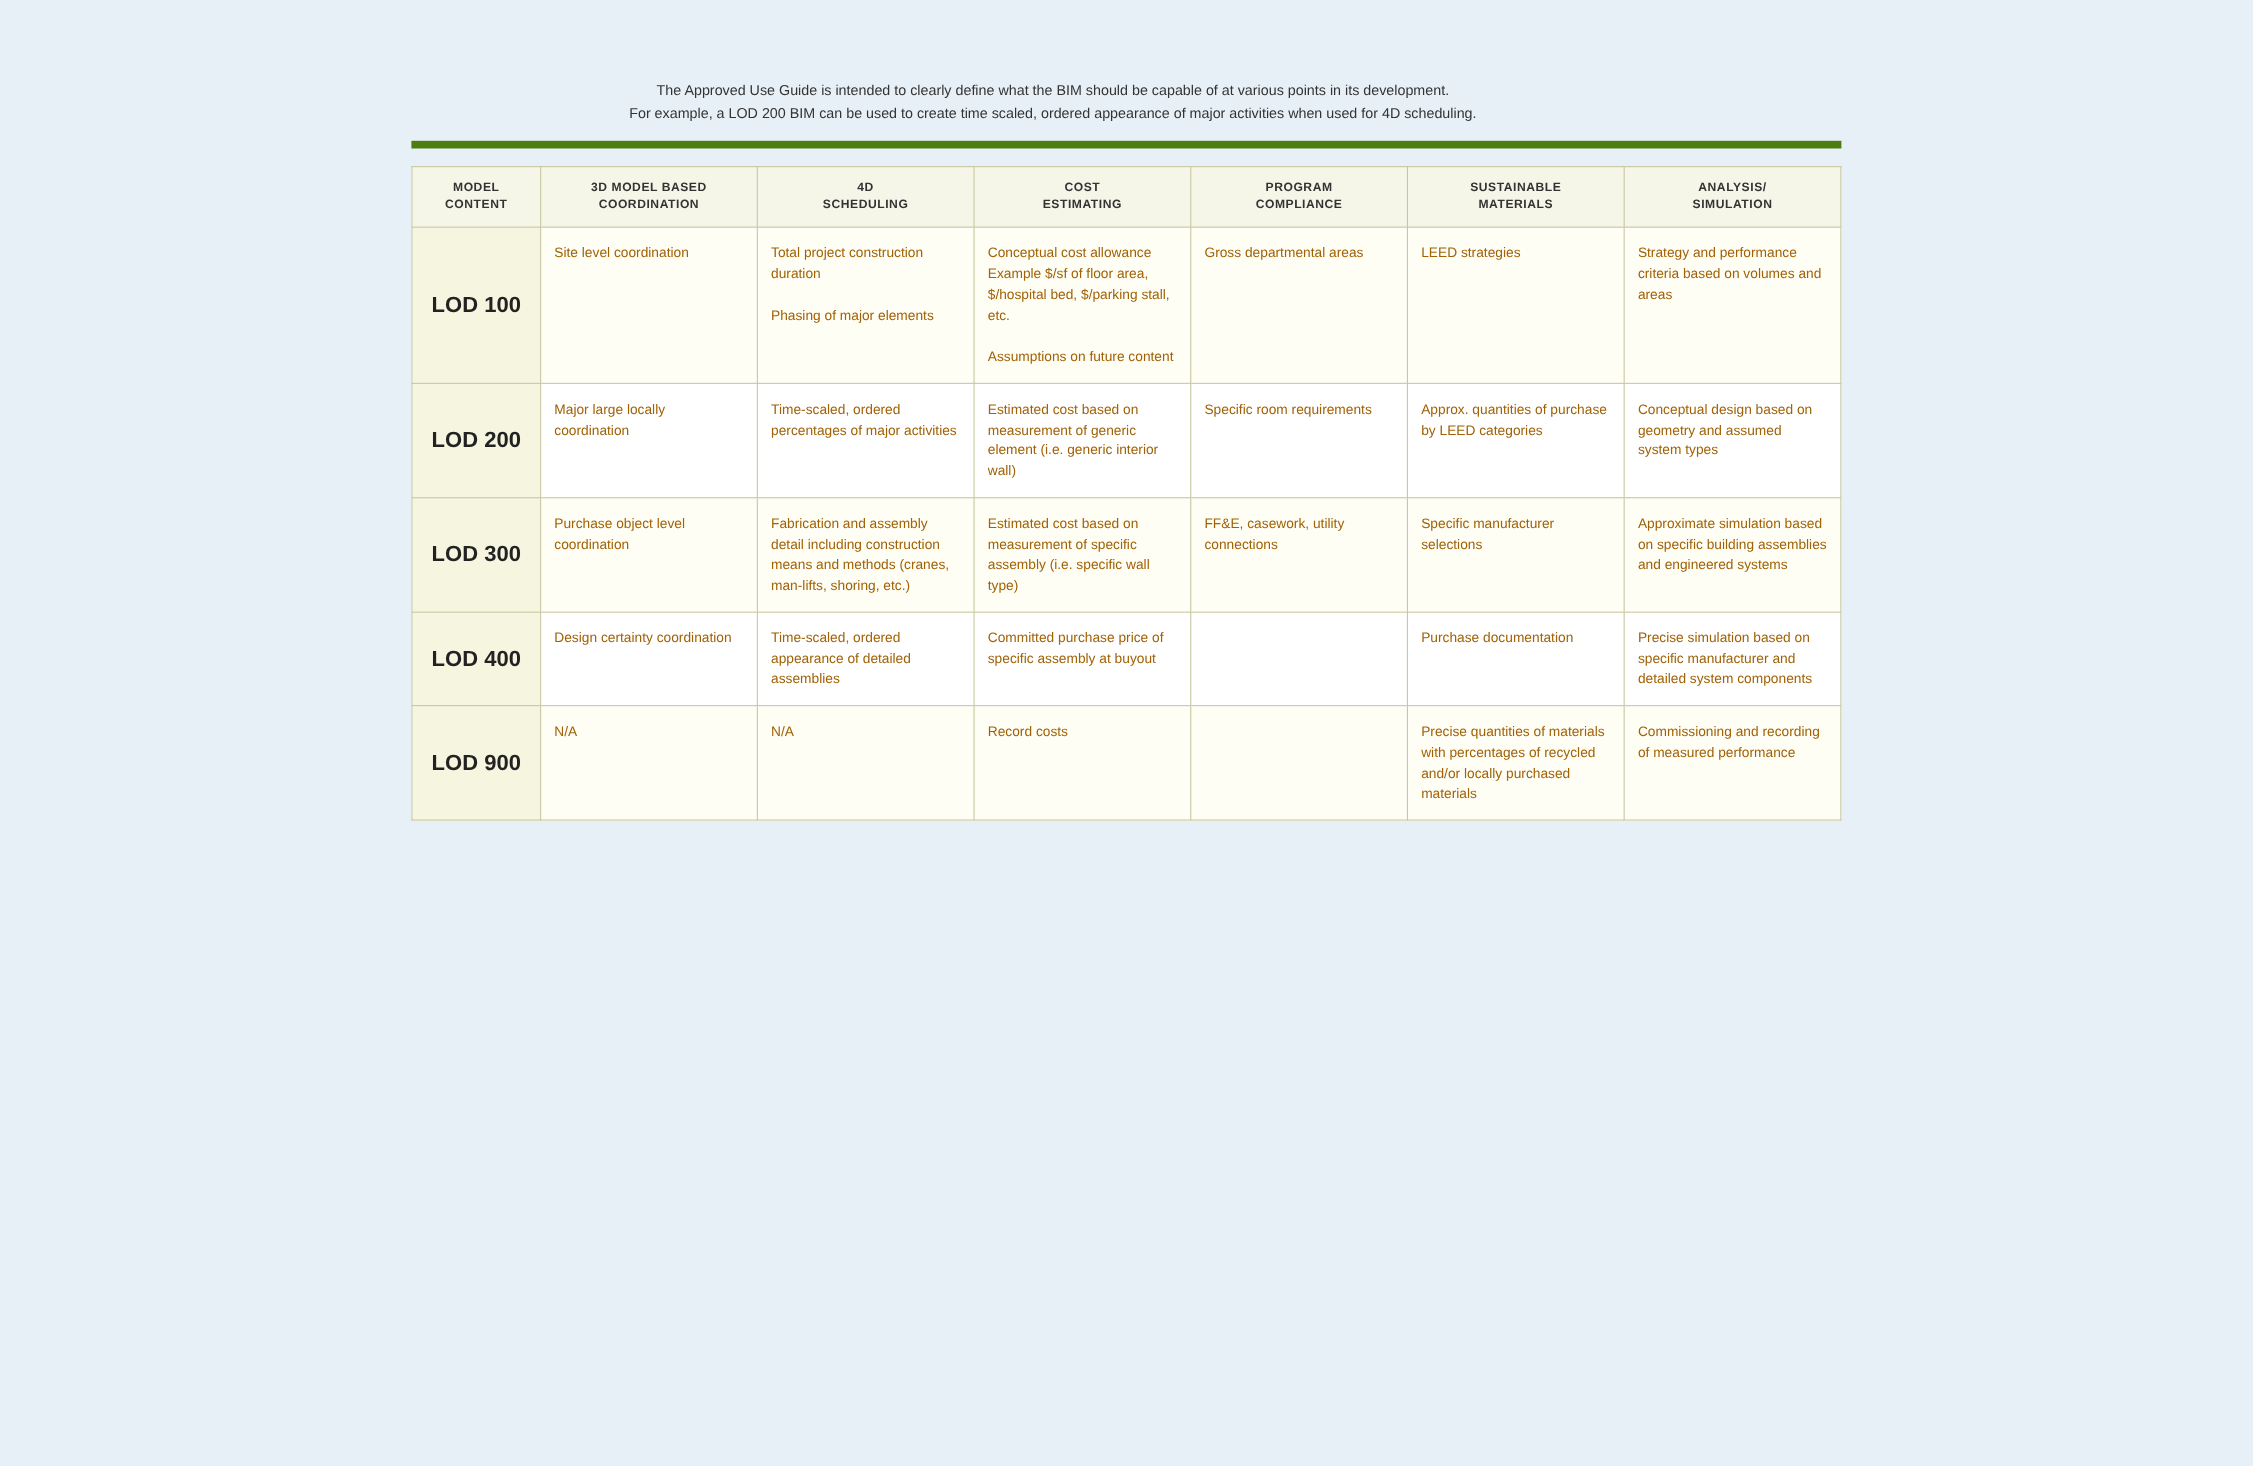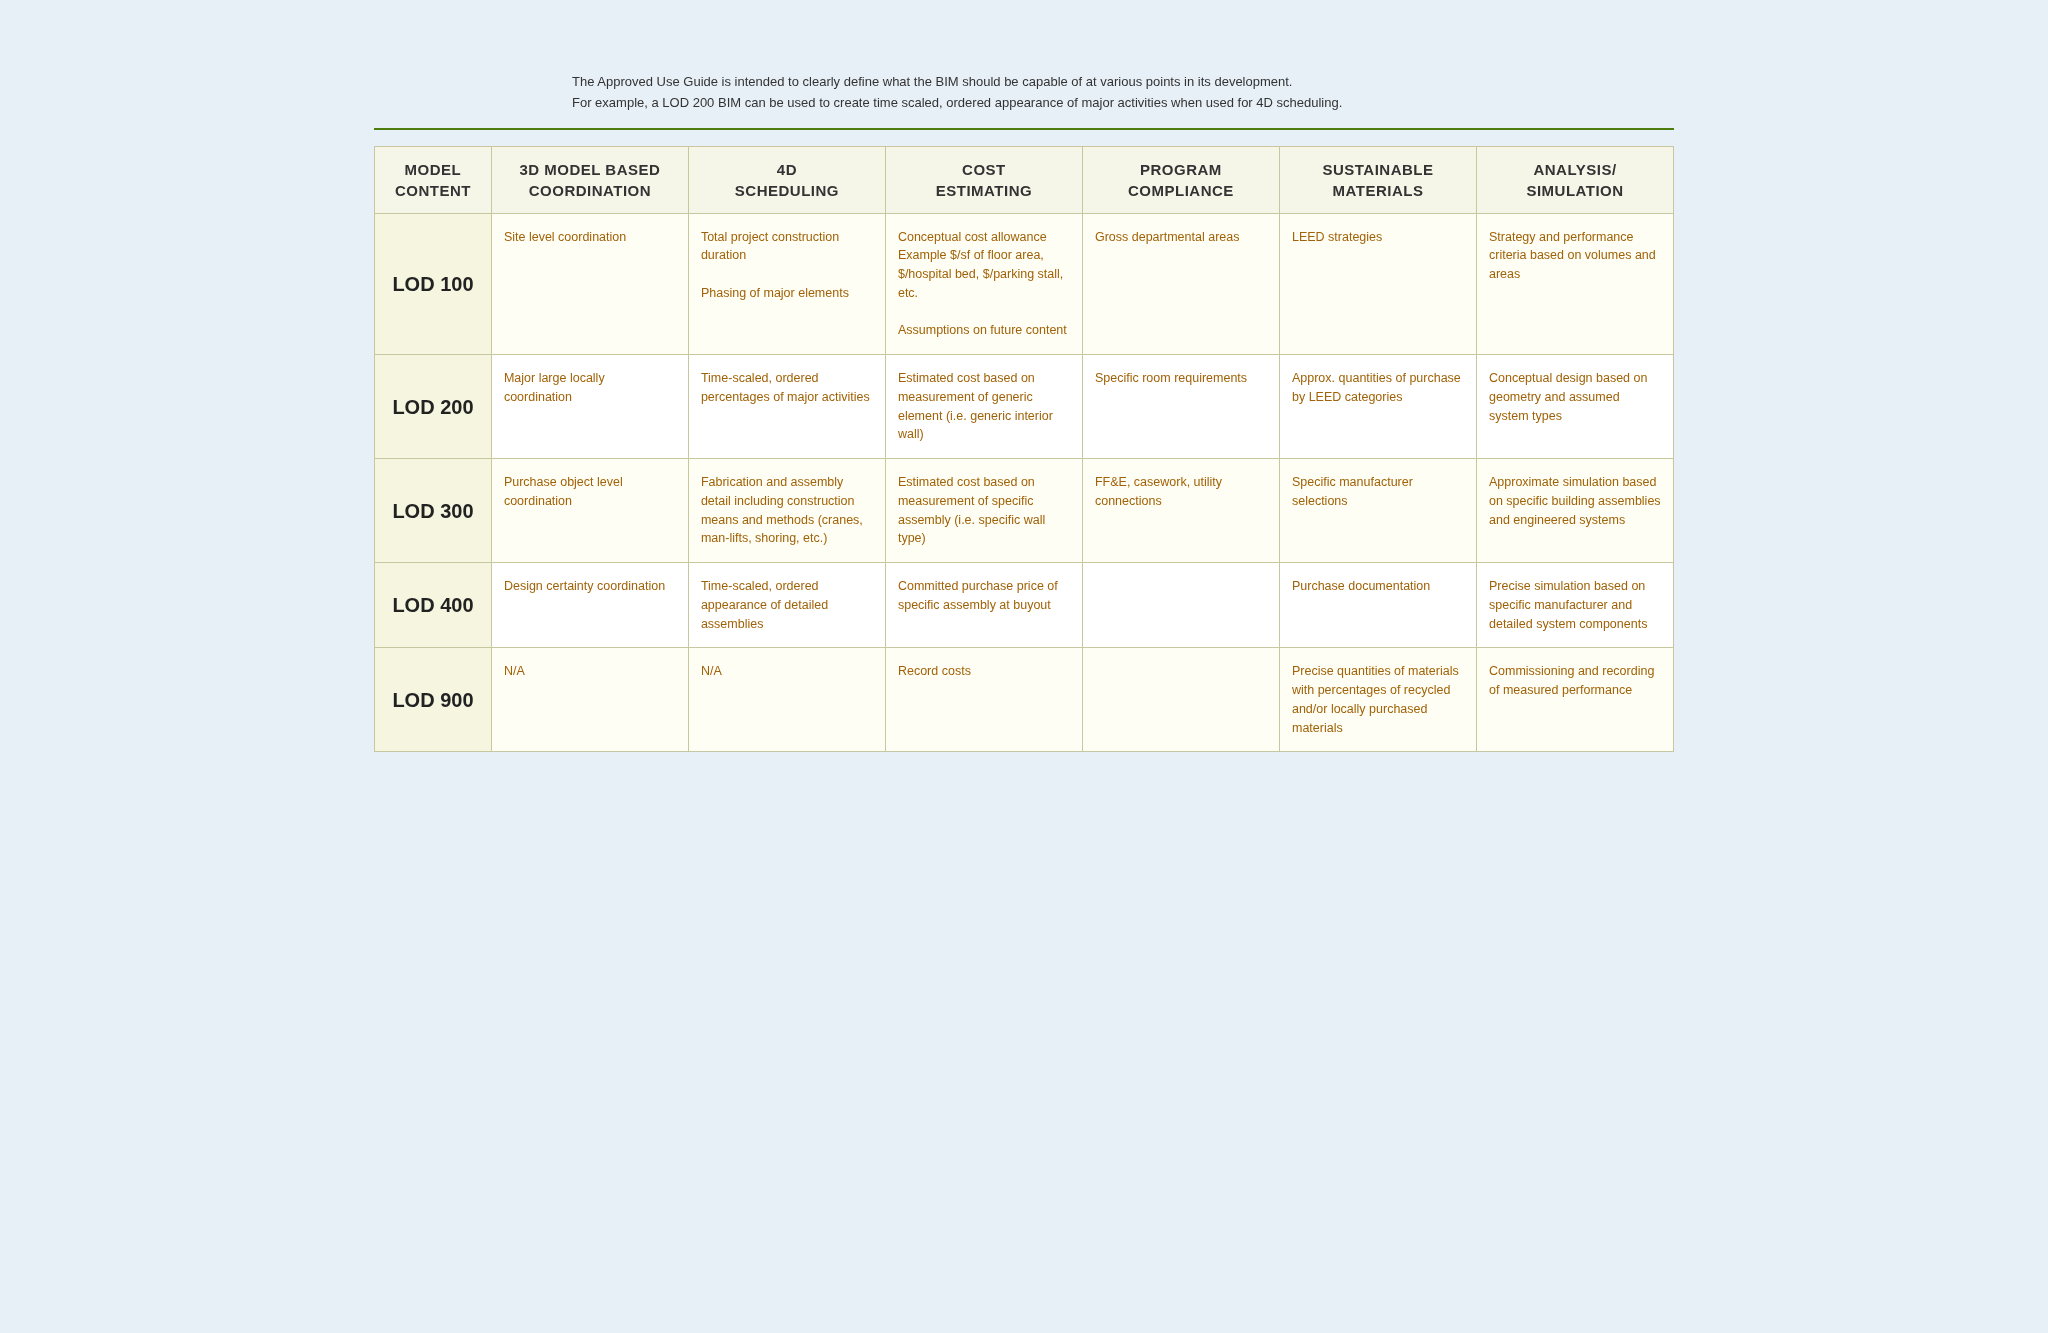--- a/index.html
+++ b/index.html
@@ -20,22 +20,23 @@
       font-weight: bold;
       letter-spacing: 1px;
       color: #222;
       padding: 18px 0 14px;
     }
     .source-bar {
       display: flex;
       align-items: flex-start;
       gap: 18px;
       padding: 10px 0 14px;
-      border-bottom: 2px solid #4d7c0f;
+      border-bottom: 7px solid #4d7c0f;
       margin-bottom: 16px;
+      text-align: center;
     }
     .source-label {
       font-size: 22px;
       font-weight: bold;
       color: #222;
       white-space: nowrap;
       padding-right: 18px;
       border-right: 2px solid #aab5c0;
       line-height: 1.3;
       min-width: 180px;
@@ -49,21 +50,21 @@
       width: 100%;
       border-collapse: collapse;
       background: #fff;
       table-layout: fixed;
     }
     thead th {
       background: #f5f5e8;
       border: 1px solid #c8c8a0;
       padding: 12px 10px;
       text-align: center;
-      font-size: 15px;
+      font-size: 11px;
       font-weight: bold;
       letter-spacing: 0.5px;
       color: #333;
       vertical-align: middle;
       line-height: 1.4;
     }
     thead th:first-child {
       width: 9%;
     }
     tbody td {

